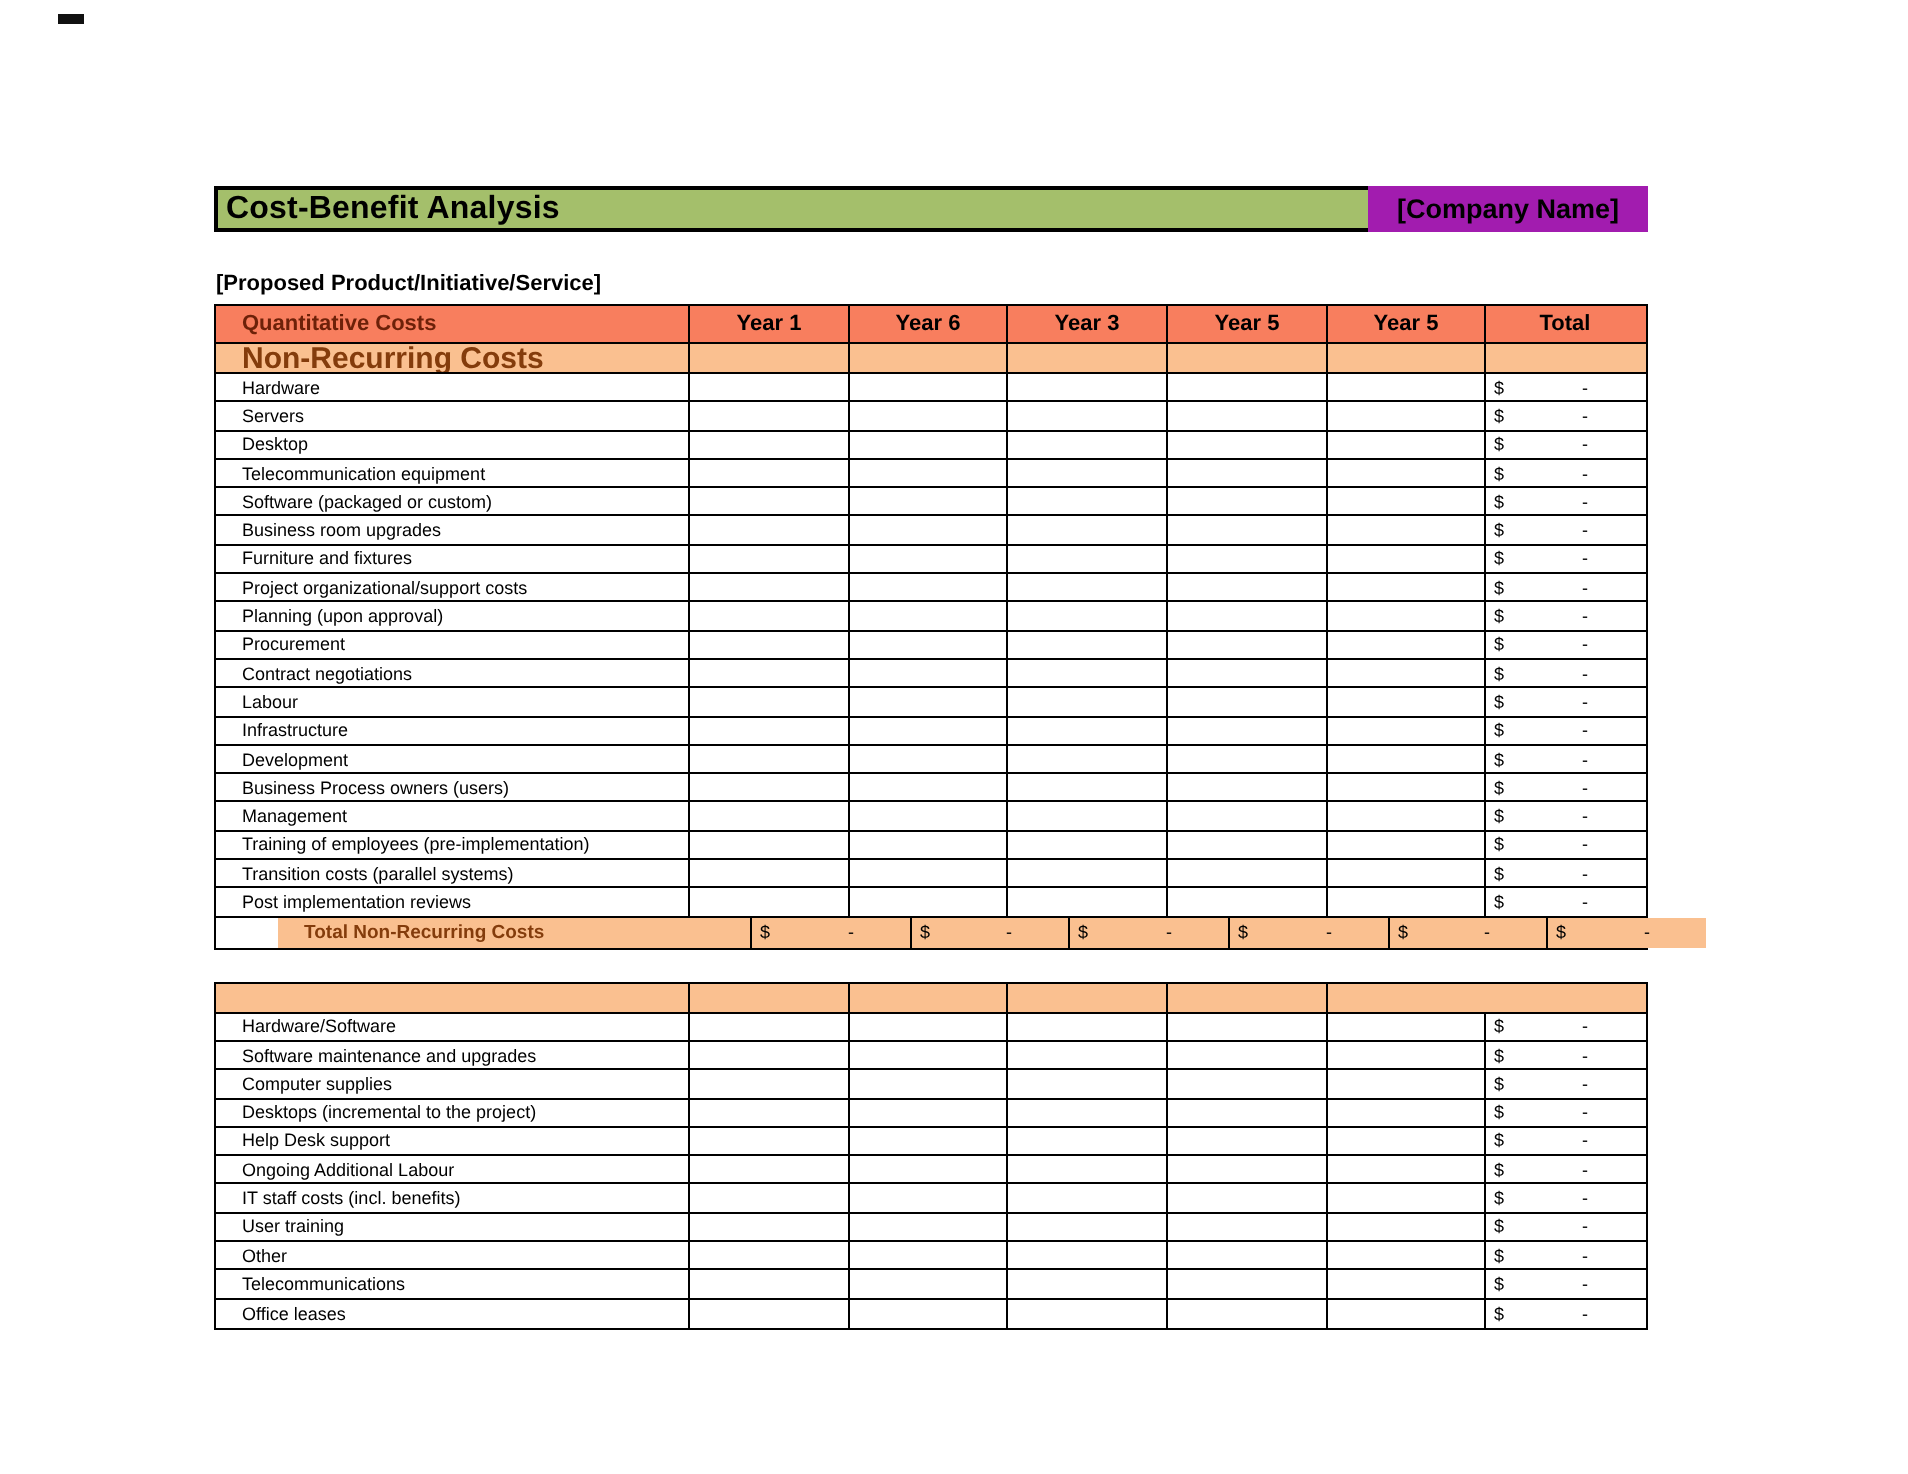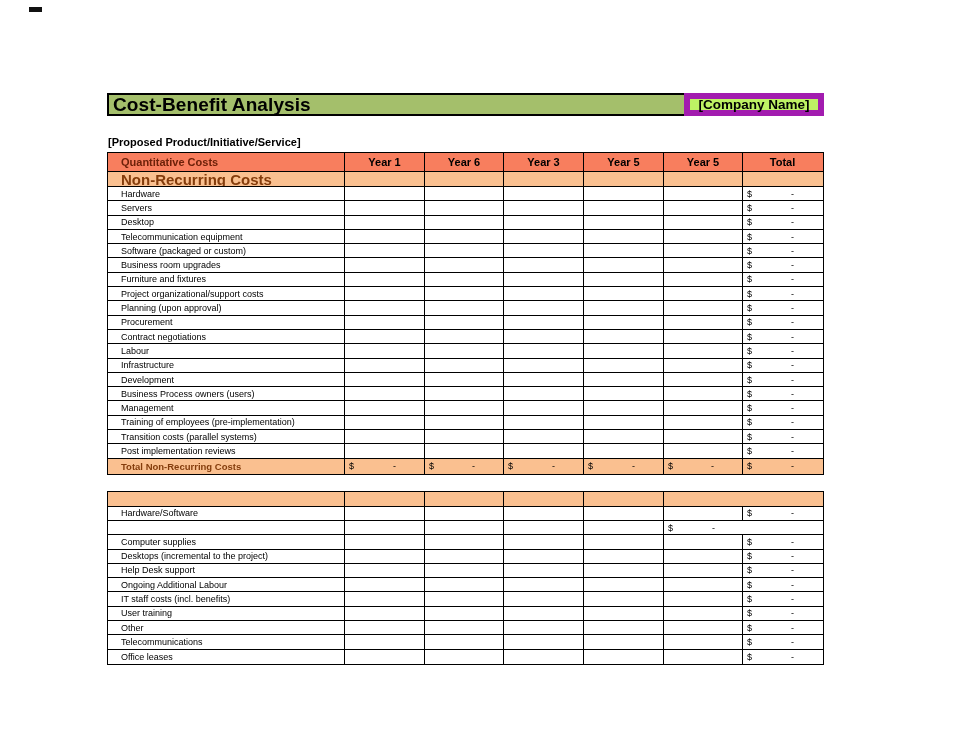--- a/index.html
+++ b/index.html
@@ -14,23 +14,23 @@
   }
   .page { position: relative; width: 954px; height: 737px; background: #fff; overflow: hidden; }
   .corner-mark { position: absolute; left: 29px; top: 7px; width: 13px; height: 5px; background: #111; }
   .sheet { position: absolute; left: 107px; top: 93px; width: 717px; }
 
   .title-bar {
     height: 23px; background: var(--title-bg); border: 2px solid #000;
     display: flex; justify-content: space-between; align-items: stretch;
     padding-left: 4px;
   }
-  .page-title { font-size: 19px; font-weight: bold; align-self: center; letter-spacing: 0.1px; }
+  .page-title { font-size: 16px; font-weight: bold; align-self: center; letter-spacing: 0.1px; }
   .company-cell {
-    background: #bef264; border: 6px solid #a21caf; margin: -2px -2px -2px 0;
+    background: #a21caf; border: 6px solid #a21caf; margin: -2px -2px -2px 0;
     font-weight: bold; font-size: 13.5px; width: 140px;
     display: flex; align-items: center; justify-content: center;
   }
 
   .subtitle { margin: 16px 0 0 1px; height: 20px; display: flex; align-items: center;
     font-size: 11px; font-weight: bold; }
 
   .tbl { border: 1.5px solid #000; background: #fff; }
   .tbl2 { margin-top: 16px; }
   .row { display: grid; grid-template-columns: 237px 80px 79px 80px 80px 79px 79px; border-bottom: 1px solid #000; }
@@ -40,21 +40,21 @@
   .label-cell { padding-left: 13px; }
   .center { justify-content: center; }
 
   .header-row { background: var(--header-bg); height: 19px; font-weight: bold; font-size: 11px; }
   .hdr-label { color: var(--header-label); }
   .section-row { background: var(--section-bg); height: 15px; }
   .section-label { color: var(--dark-red); font-weight: bold; font-size: 15px; }
   .data-row { height: 14.3px; font-size: 9px; }
   .money-cell { justify-content: space-between; padding-left: 4px; font-size: 9px; }
   .money-cell .dash { margin-right: 28px; }
-  .total-row { background: var(--section-bg); height: 15px; font-size: 9px; }
+  .total-row { background: var(--section-bg); height: 15px; font-size: 9px; margin-left: 31px; }
   .total-row .total-label { font-weight: bold; color: var(--dark-red); font-size: 9.5px; }
   .total-row .money-cell { background: var(--section-bg); }
 </style>
 </head>
 <body>
 
 <div class="page">
   <div class="corner-mark"></div>
 
   <div class="sheet">
@@ -357,20 +357,21 @@
           <div class="cell"></div>
           <div class="cell"></div>
           <div class="cell"></div>
           <div class="cell"></div>
           <div class="cell money-cell">
             <span class="cur">$</span>
             <span class="dash">-</span>
           </div>
         </div>
         <div class="row data-row">
+          <div class="cell label-cell">Software maintenance and upgrades</div>
           <div class="cell"></div>
           <div class="cell"></div>
           <div class="cell"></div>
           <div class="cell"></div>
           <div class="cell"></div>
           <div class="cell money-cell">
             <span class="cur">$</span>
             <span class="dash">-</span>
           </div>
         </div>

